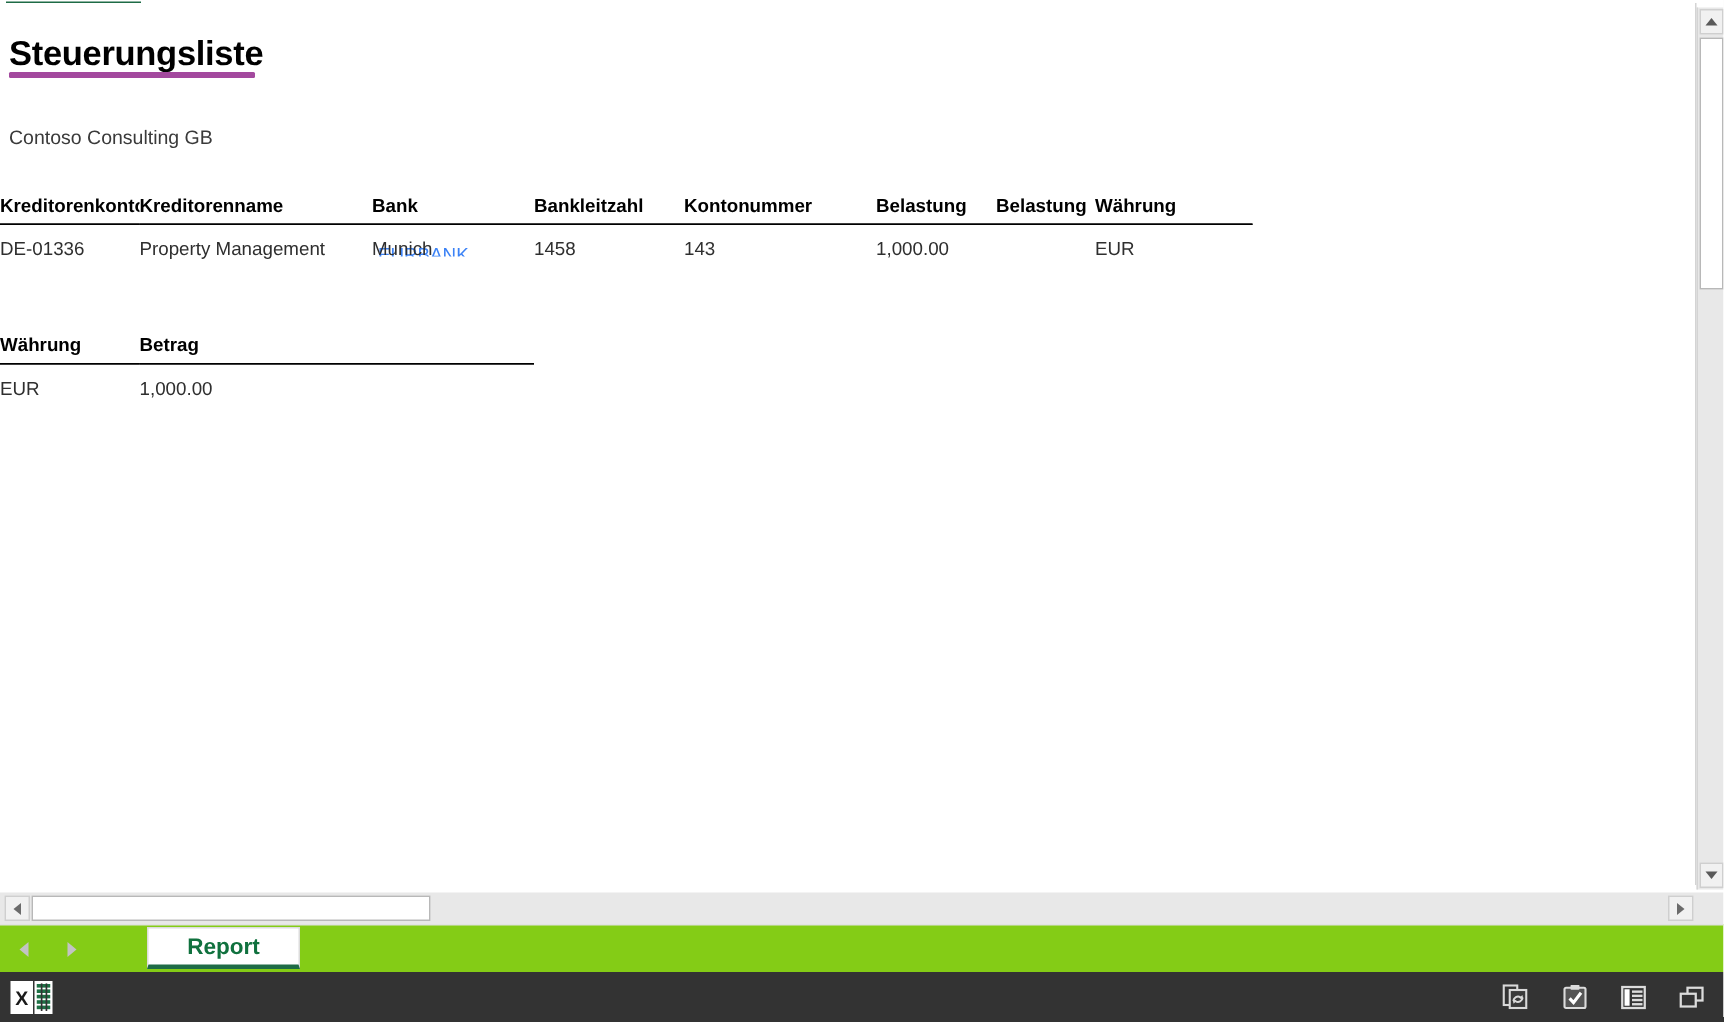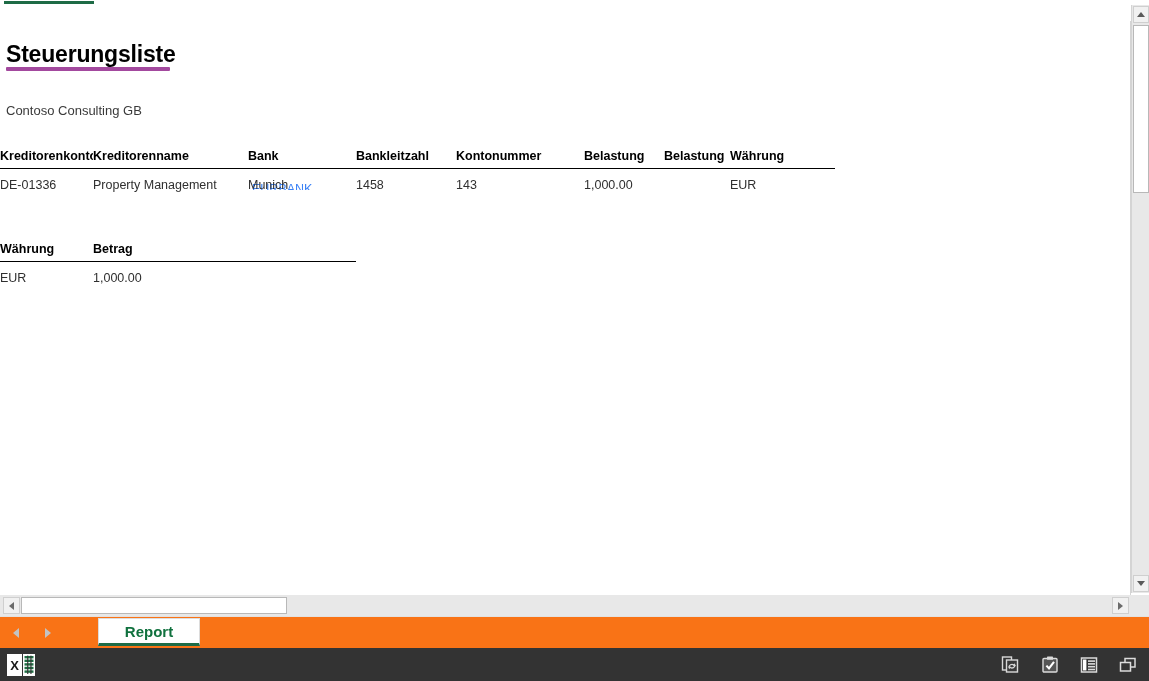--- a/index.html
+++ b/index.html
@@ -29,21 +29,21 @@
     position: absolute;
     left: 0; top: 0;
     width: 1149px; height: 5px;
     background: #eaeaea;
     z-index: -1;
   }
 
   
   .report-canvas {
     position: absolute;
-    left: 0; top: 21px;
+    left: 0; top: 2px;
     width: 1131px;
     height: 588px;
     background: #ffffff;
     overflow: hidden;
     border-right: 1px solid #d4d4d4;
   }
 
   .report-title {
     position: absolute;
     left: 6px; top: 19px;
@@ -192,21 +192,21 @@
     background: #ffffff;
     border: 1px solid #b8b8b8;
   }
 
   
   .tabbar {
     position: absolute;
     left: 0; top: 616px;
     width: 1149px;
     height: 32px;
-    background: #f97316;
+    background: #84cc16;
     border-top: 1px solid #e2e2e2;
   }
   .tab-nav {
     position: absolute;
     top: 9px;
     width: 14px; height: 14px;
     display: flex; align-items: center; justify-content: center;
   }
   .tab-nav.prev { left: 9px; }
   .tab-nav.next { left: 41px; }

